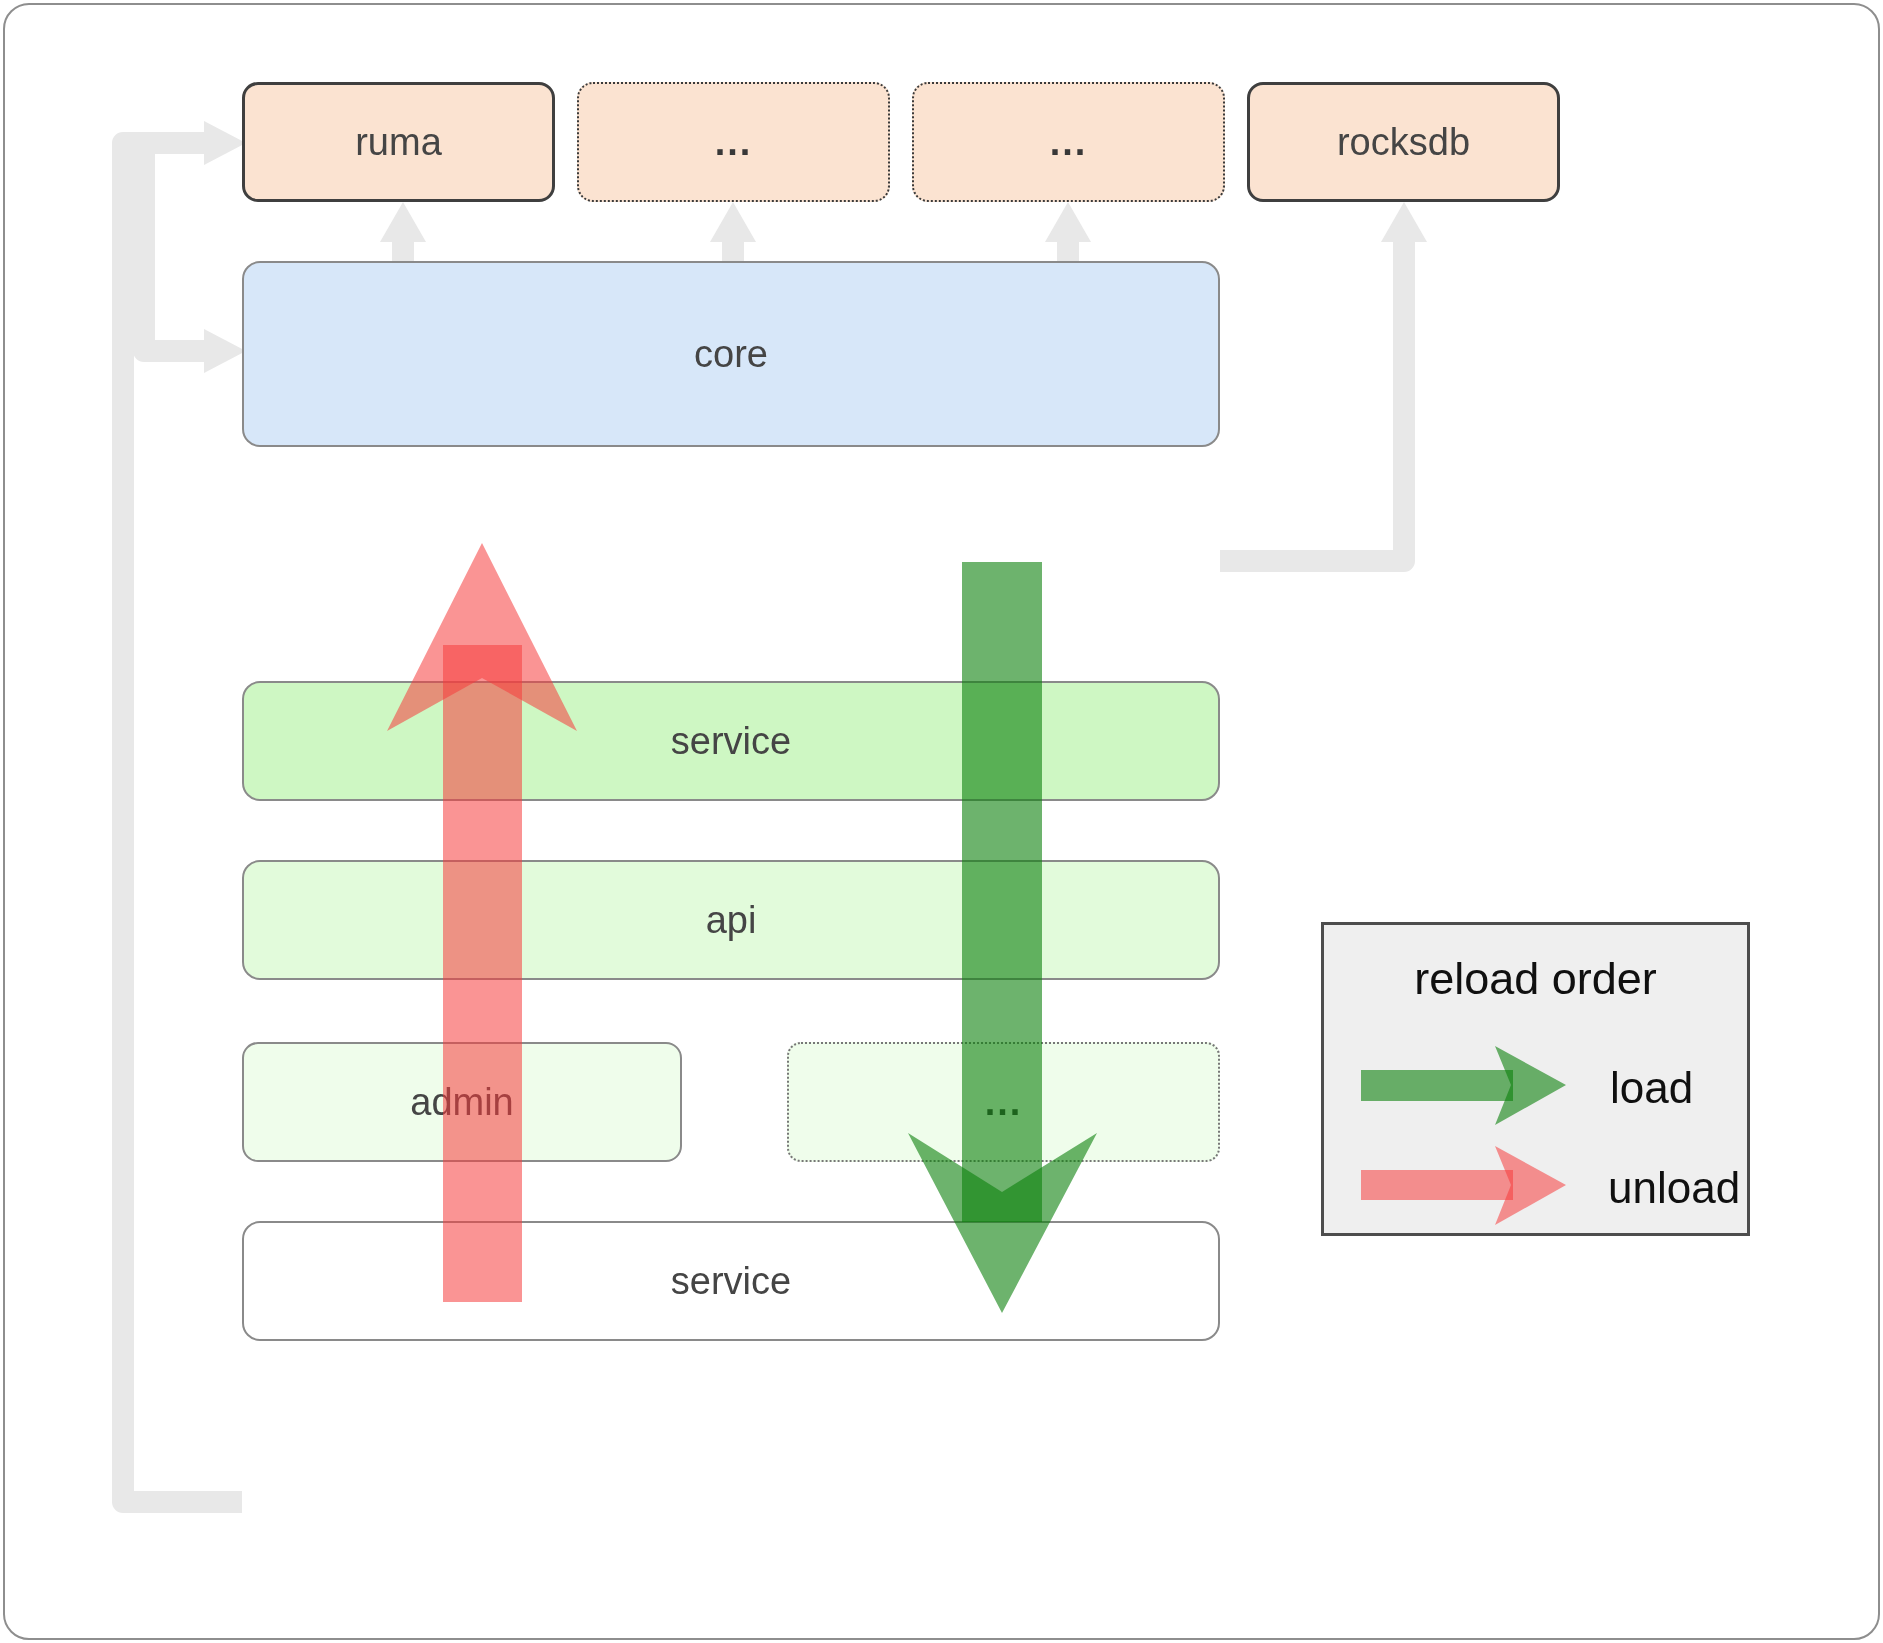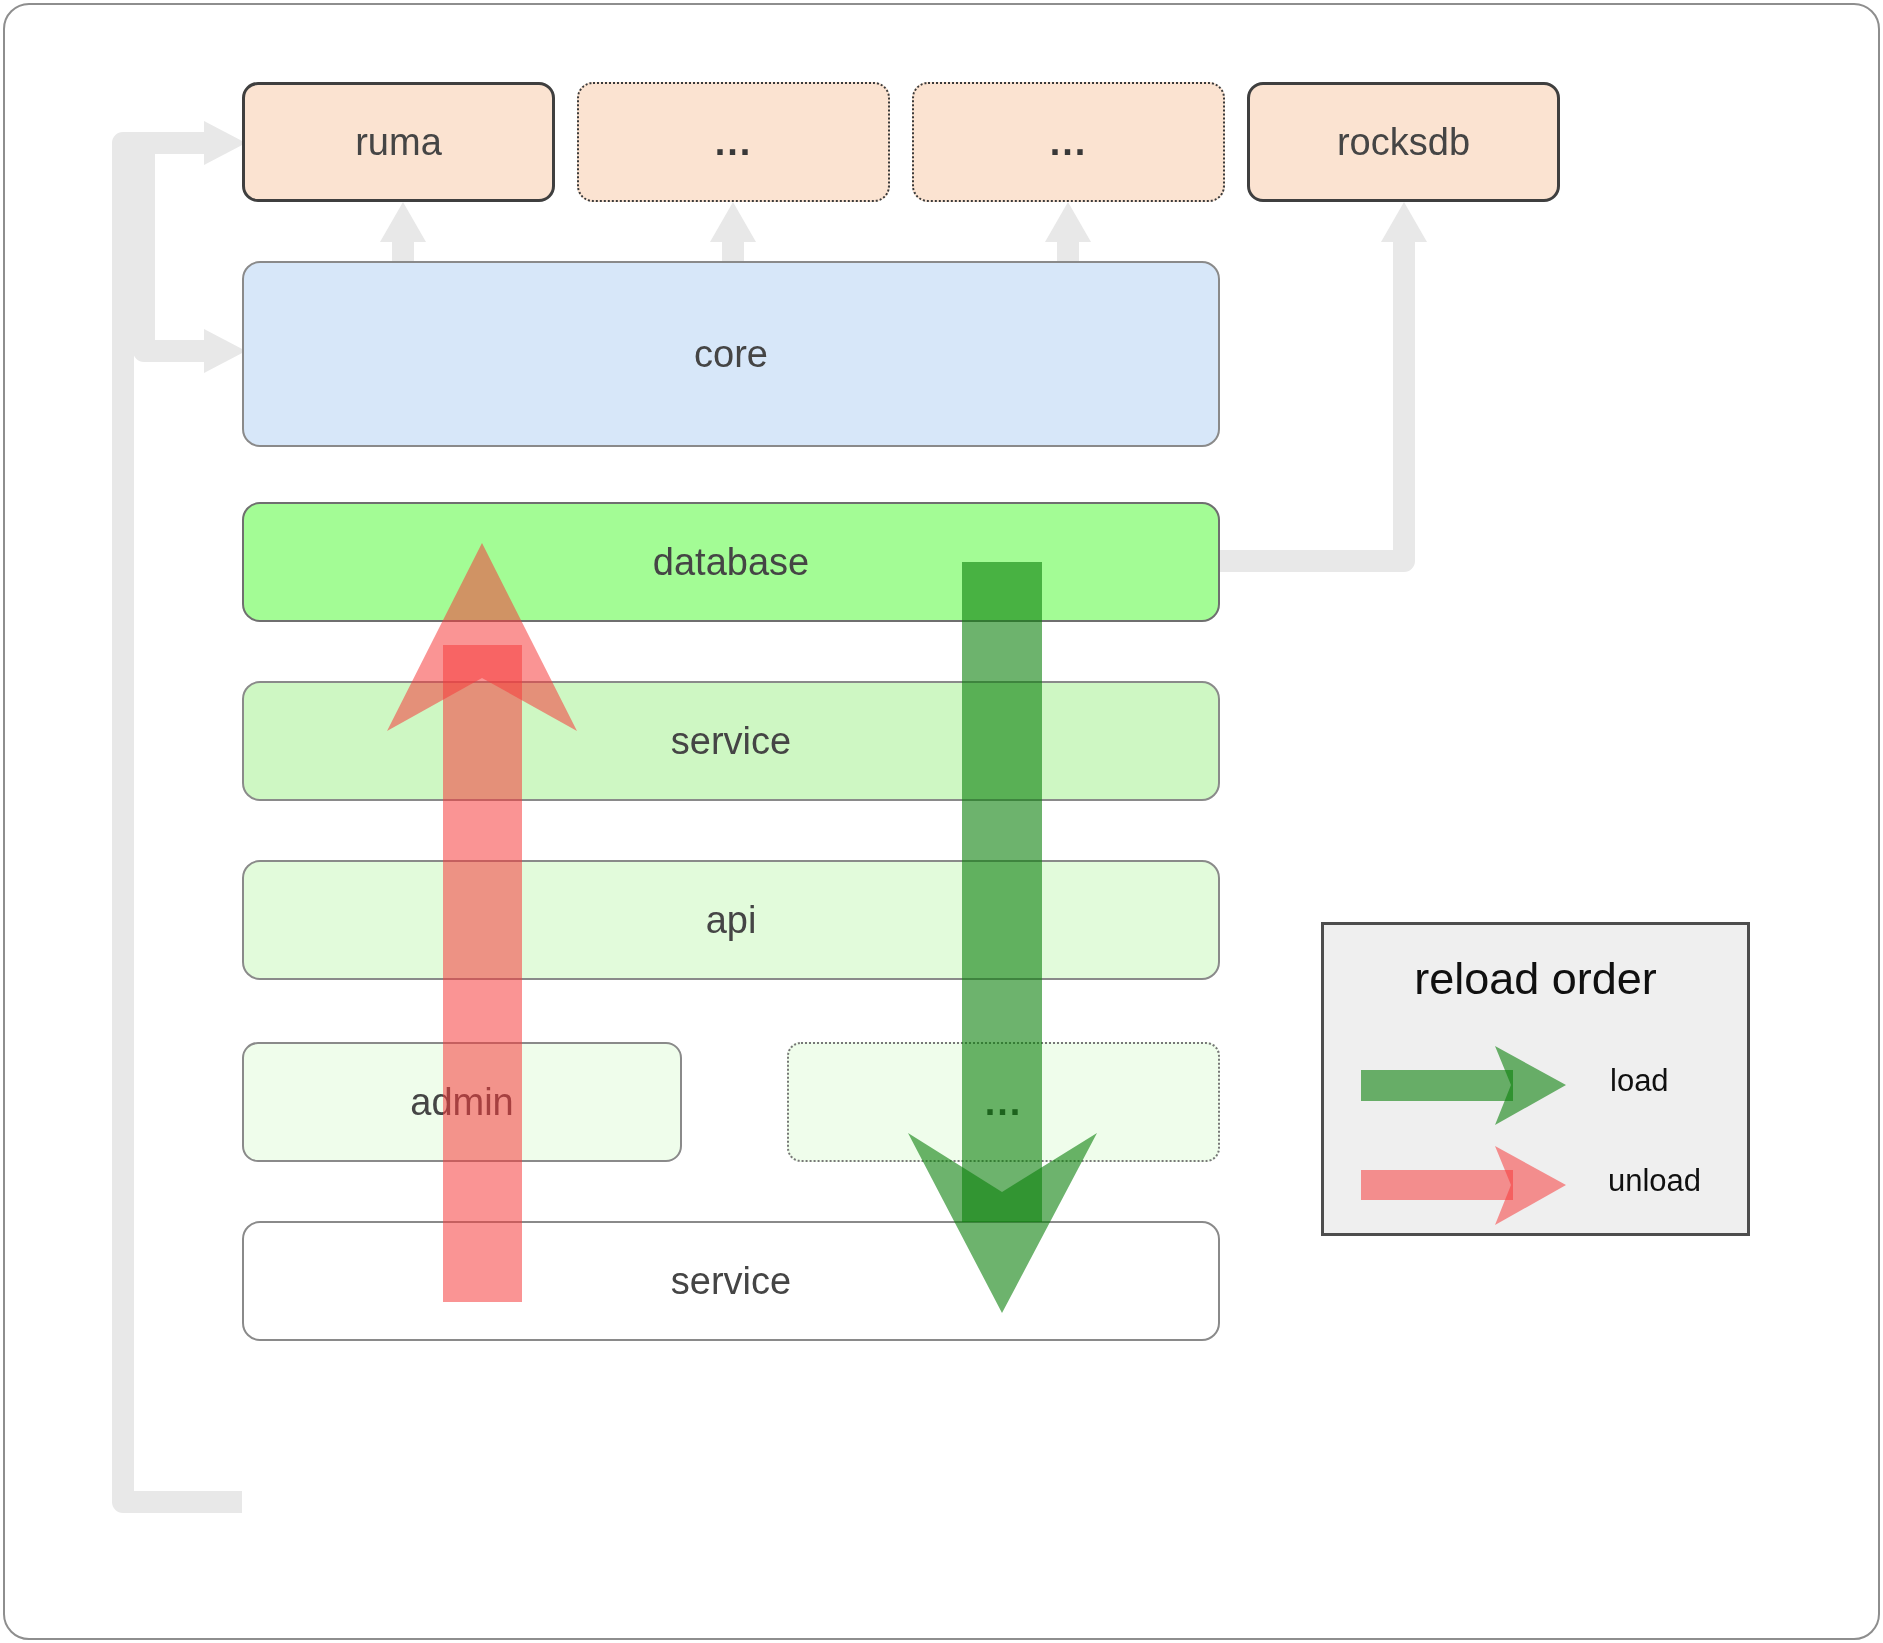--- a/index.html
+++ b/index.html
@@ -32,21 +32,21 @@
   #node-modules{left:787px;width:433px;top:1042px;height:120px;background:var(--admin-green);
               border:2px dotted #777;border-radius:14px;}
   #node-router{top:1221px;background:var(--router-white);}
   #node-conduwuit{left:242px;width:978px;top:1443px;height:120px;background:var(--conduwuit-blue);
               border:3px solid #0a0a0a;border-radius:14px;color:#ffffff;font-weight:600;}
   #flow-layer{z-index:3;}
   .legend{position:absolute;left:1321px;top:922px;width:429px;height:314px;z-index:2;
           background:var(--legend-bg);border:3px solid #4d4d4d;box-sizing:border-box;}
   .legend-title{position:absolute;left:0;right:0;top:28px;text-align:center;
           font-size:45px;color:#101010;}
-  .legend-item-label{position:absolute;font-size:31px;color:#101010;}
+  .legend-item-label{position:absolute;font-size:44px;color:#101010;}
   #legend-load-label{left:286px;top:138px;}
   #legend-unload-label{left:284px;top:238px;}
   .legend svg{position:absolute;left:0;top:0;width:429px;height:358px;}
 </style>
 </head>
 <body>
 
 <div class="stage">
 
   <div class="frame"></div>
@@ -78,23 +78,20 @@
   </div>
   <div class="node peach dotted" style="left:912px">
     <span class="lbl dots">...</span>
   </div>
   <div class="node row" id="node-core">
     <span class="lbl">core</span>
   </div>
 
   <div class="node peach" style="left:1247px">
     <span class="lbl">rocksdb</span>
-  </div>
-  <div class="node row" id="node-database">
-    <span class="lbl">database</span>
   </div>
   <div class="node row" id="node-service">
     <span class="lbl">service</span>
   </div>
   <div class="node row" id="node-api">
     <span class="lbl">api</span>
   </div>
   <div class="node" id="node-admin">
     <span class="lbl">admin</span>
   </div>

